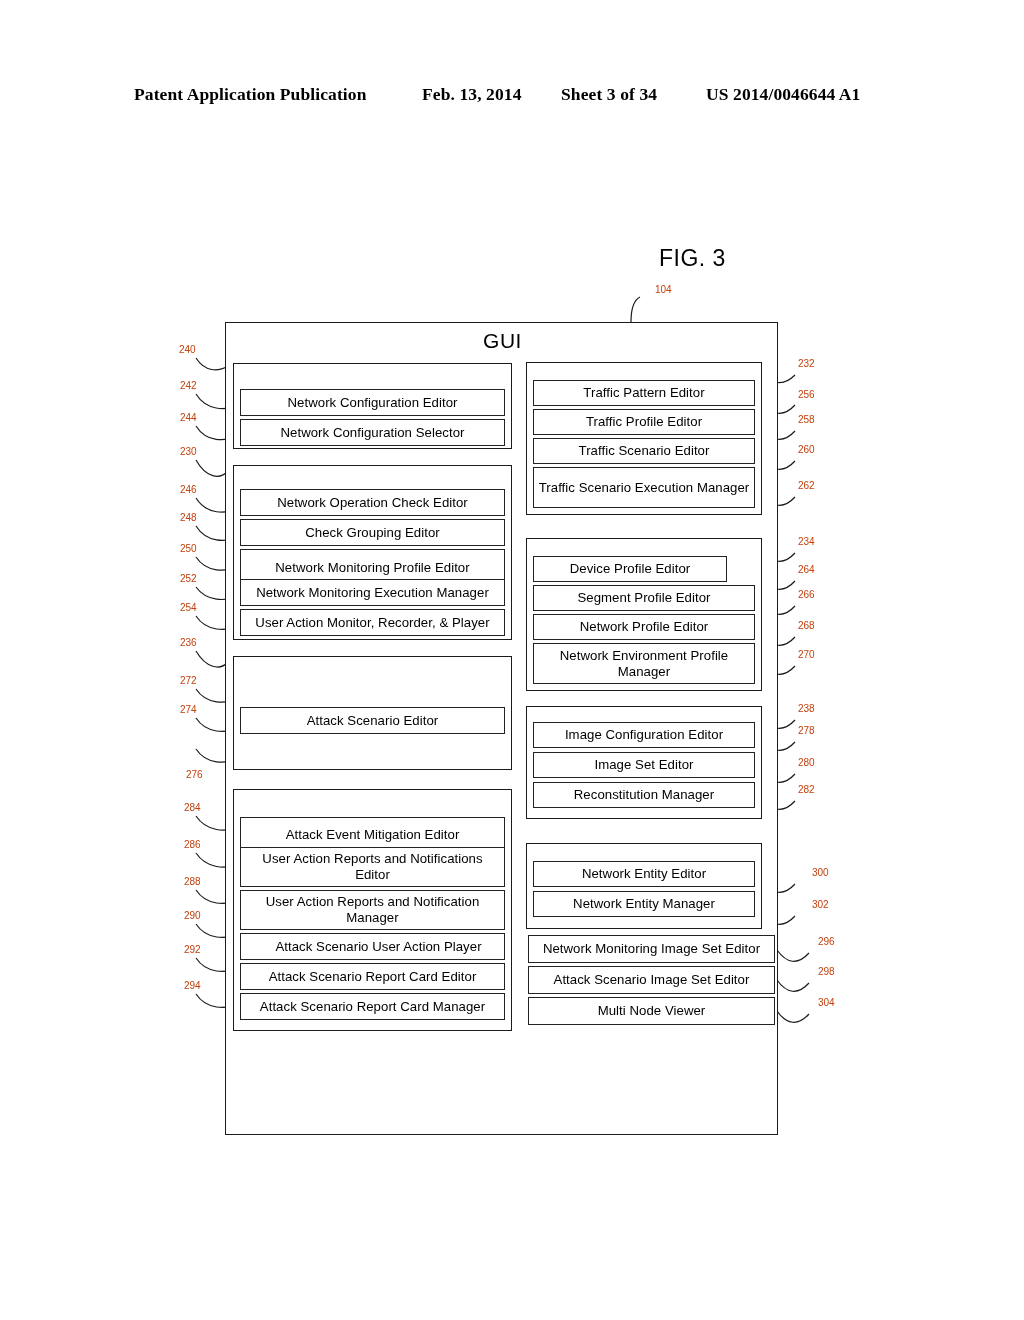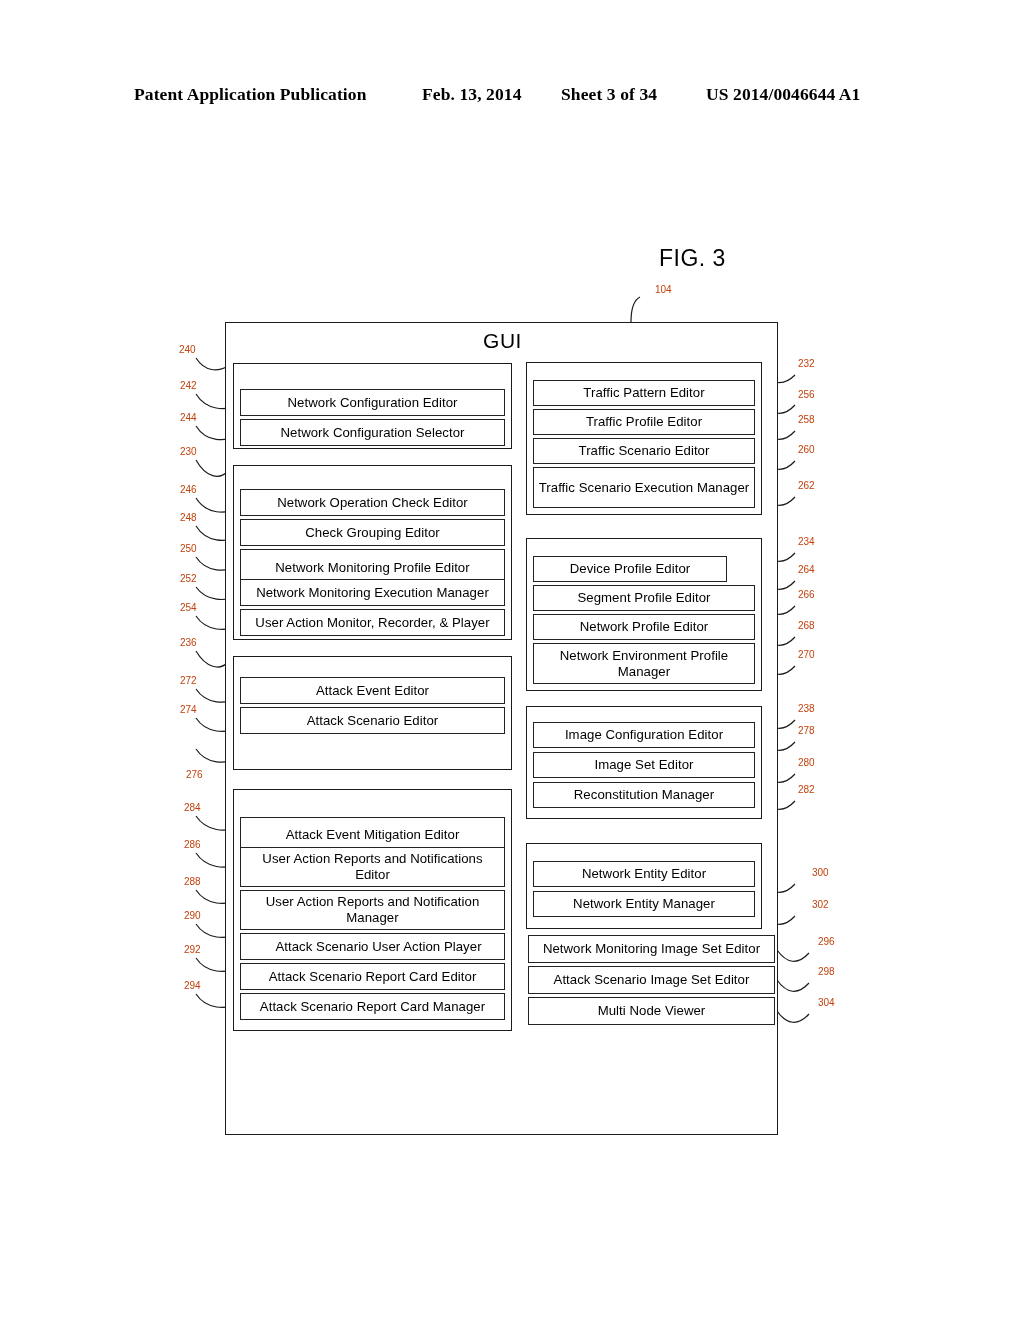--- a/index.html
+++ b/index.html
@@ -189,21 +189,20 @@
   <div class="leaf" style="left:240px; top:419px; width:265px; height:27px;">Network Configuration Selector</div>
 
   <div class="group" style="left:233px; top:465px; width:279px; height:175px;"></div>
   <div class="leaf" style="left:240px; top:489px; width:265px; height:27px;">Network Operation Check Editor</div>
   <div class="leaf" style="left:240px; top:519px; width:265px; height:27px;">Check Grouping Editor</div>
   <div class="leaf" style="left:240px; top:549px; width:265px; height:37px;">Network Monitoring Profile Editor</div>
   <div class="leaf" style="left:240px; top:579px; width:265px; height:27px;">Network Monitoring Execution Manager</div>
   <div class="leaf" style="left:240px; top:609px; width:265px; height:27px;">User Action Monitor, Recorder, &amp; Player</div>
 
   <div class="group" style="left:233px; top:656px; width:279px; height:114px;"></div>
-  <div class="leaf" style="left:240px; top:677px; width:265px; height:27px;">Attack Event Editor</div>
   <div class="leaf" style="left:240px; top:707px; width:265px; height:27px;">Attack Scenario Editor</div>
 
   <div class="group" style="left:233px; top:789px; width:279px; height:242px;"></div>
   <div class="leaf" style="left:240px; top:817px; width:265px; height:36px;">Attack Event Mitigation Editor</div>
   <div class="leaf two-line" style="left:240px; top:847px; width:265px; height:40px;">User Action Reports and Notifications Editor</div>
   <div class="leaf two-line" style="left:240px; top:890px; width:265px; height:40px;">User Action Reports and Notification Manager</div>
   <div class="leaf" style="left:240px; top:933px; width:265px; height:27px;padding-left:16px;">Attack Scenario User Action Player</div>
   <div class="leaf" style="left:240px; top:963px; width:265px; height:27px;">Attack Scenario Report Card Editor</div>
   <div class="leaf" style="left:240px; top:993px; width:265px; height:27px;">Attack Scenario Report Card Manager</div>
 

